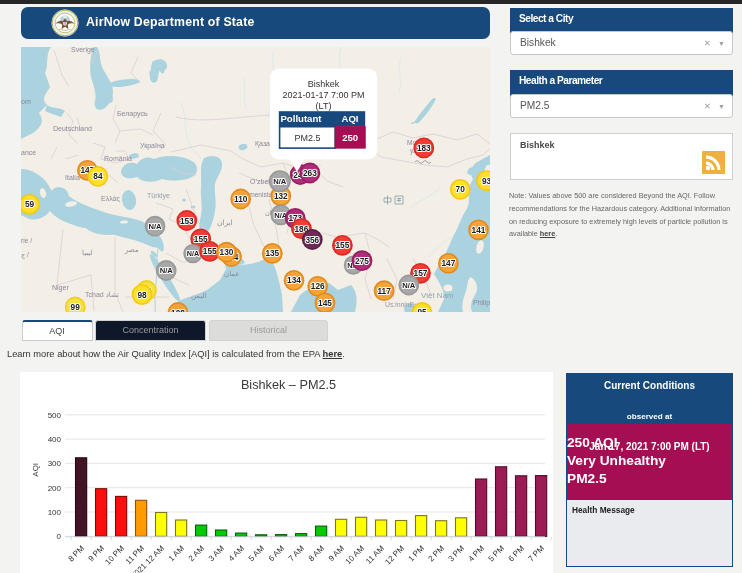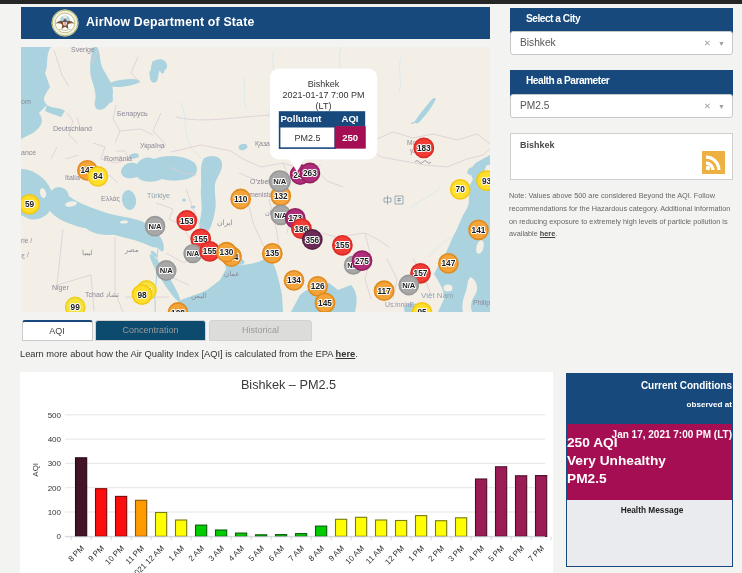--- a/index.html
+++ b/index.html
@@ -1,51 +1,51 @@
 <!DOCTYPE html>
 <html><head>
 <meta charset="utf-8">
 <style>
 html,body{margin:0;padding:0}
 body{width:742px;height:573px;position:relative;background:#f3f3f1;overflow:hidden;
      font-family:"Liberation Sans",sans-serif;}
 .abs{position:absolute}
 #topbar{left:0;top:0;width:742px;height:4px;background:#262626}
-#hdr{left:21px;top:7px;width:469px;height:32px;background:#17497c;color:#fff;}
+#hdr{left:21px;top:7px;width:469px;height:32px;background:#17497c;color:#fff;border-radius:7px;}
 #hdr .ttl{position:absolute;left:65px;top:8px;font-size:12.3px;font-weight:bold;letter-spacing:.2px}
 #mapbox{left:21px;top:47px;width:469px;height:265px;background:#aad3df;overflow:hidden}
 
 .sbhdr{left:510px;width:223px;height:28px;background:#17497c;color:#fff;font-weight:bold;
-       font-size:10.2px;letter-spacing:-0.5px;line-height:22px;padding-left:16px;box-sizing:border-box}
+       font-size:10.2px;letter-spacing:-0.5px;line-height:22px;padding-left:9px;box-sizing:border-box}
 .sbdd{left:510px;width:223px;height:24px;background:#fff;border:1px solid #c8c8c8;border-radius:3px;
       box-sizing:border-box;font-size:10.2px;color:#555;line-height:22px;padding-left:9px}
 .ddicons{position:absolute;right:7px;top:0;color:#9aa0a6;font-size:8.5px;line-height:22px}
 #rssbox{left:510px;top:133px;width:223px;height:47px;background:#fff;border:1px solid #cfcfcf;box-sizing:border-box}
 #rssbox .city{position:absolute;left:9px;top:6px;font-weight:bold;font-size:9px;color:#4a4a4a}
 #note{left:509px;top:190px;width:240px;font-size:7.3px;color:#666;line-height:12.8px;white-space:nowrap}
 #note .lnk{font-weight:bold;color:#444;text-decoration:underline}
 
 .tab{top:319.5px;height:21px;box-sizing:border-box;border:1px solid #cbcbc9;border-radius:3px 3px 0 0;
      font-size:9px;text-align:center;line-height:18px}
 #tab1{left:21.5px;width:71px;background:#fff;border-top:2.5px solid #17497c;color:#444}
-#tab2{left:95px;width:111px;background:#0c4a6e;border-color:#d2d2d0;color:#9a9a9a}
-#tab3{left:209px;width:103px;background:#dcdcda;border-color:#d2d2d0;color:#9a9a9a}
-#learn{left:20px;top:349px;font-size:9.3px;color:#333}
+#tab2{left:95px;width:111px;background:#0f172a;border-color:#d2d2d0;color:#9a9a9a}
+#tab3{left:209px;width:119px;background:#dcdcda;border-color:#d2d2d0;color:#9a9a9a}
+#learn{left:7px;top:349px;font-size:9.3px;color:#333}
 #learn b{text-decoration:underline}
 #chartbox{left:20px;top:372px;width:533px;height:258px;background:#fff}
 
 #cc{left:566px;top:373px;width:167px;height:194px;border:1px solid #17497c;background:#e9ebee;box-sizing:border-box}
-#cc .hd{background:#17497c;color:#fff;text-align:right;padding-top:6px;height:44px}
+#cc .hd{background:#17497c;color:#fff;text-align:center;padding-top:6px;height:44px}
 #cc .hd .l1{font-size:10px;font-weight:bold}
-#cc .hd .l2{font-size:8.1px;font-weight:bold;margin-top:9px}
+#cc .hd .l2{font-size:8.1px;font-weight:bold;margin-top:21px}
 #cc .hd .l3{font-size:10px;font-weight:bold;margin-top:20px}
 #cc .aqi{background:#a50e52;color:#fff;text-align:left;height:76px;padding-top:10px;box-sizing:border-box;
          font-size:13.7px;font-weight:bold;line-height:18px}
 #cc .hm{padding:5px 0 0 5px;color:#3b3b3b}
-#cc .hm .t{text-align:center;font-weight:bold;font-size:8.3px;color:#222;margin-bottom:5px}
+#cc .hm .t{font-weight:bold;font-size:8.3px;color:#222;margin-bottom:5px}
 #cc .hm .b{font-size:8.2px;line-height:13.5px;color:#444;white-space:nowrap}
 </style>
 </head>
 <body>
 <div class="abs" id="topbar"></div>
 <div class="abs" id="hdr">
   <svg class="abs" style="left:30px;top:2px" width="28" height="28" viewBox="0 0 50 50">
     <circle cx="25" cy="25" r="24" fill="#eef0e4"></circle>
     <circle cx="25" cy="25" r="23" fill="none" stroke="#a8a84e" stroke-width="1.6"></circle>
     <circle cx="25" cy="25" r="17.5" fill="#fff" stroke="#a8a84e" stroke-width="1.2"></circle>

